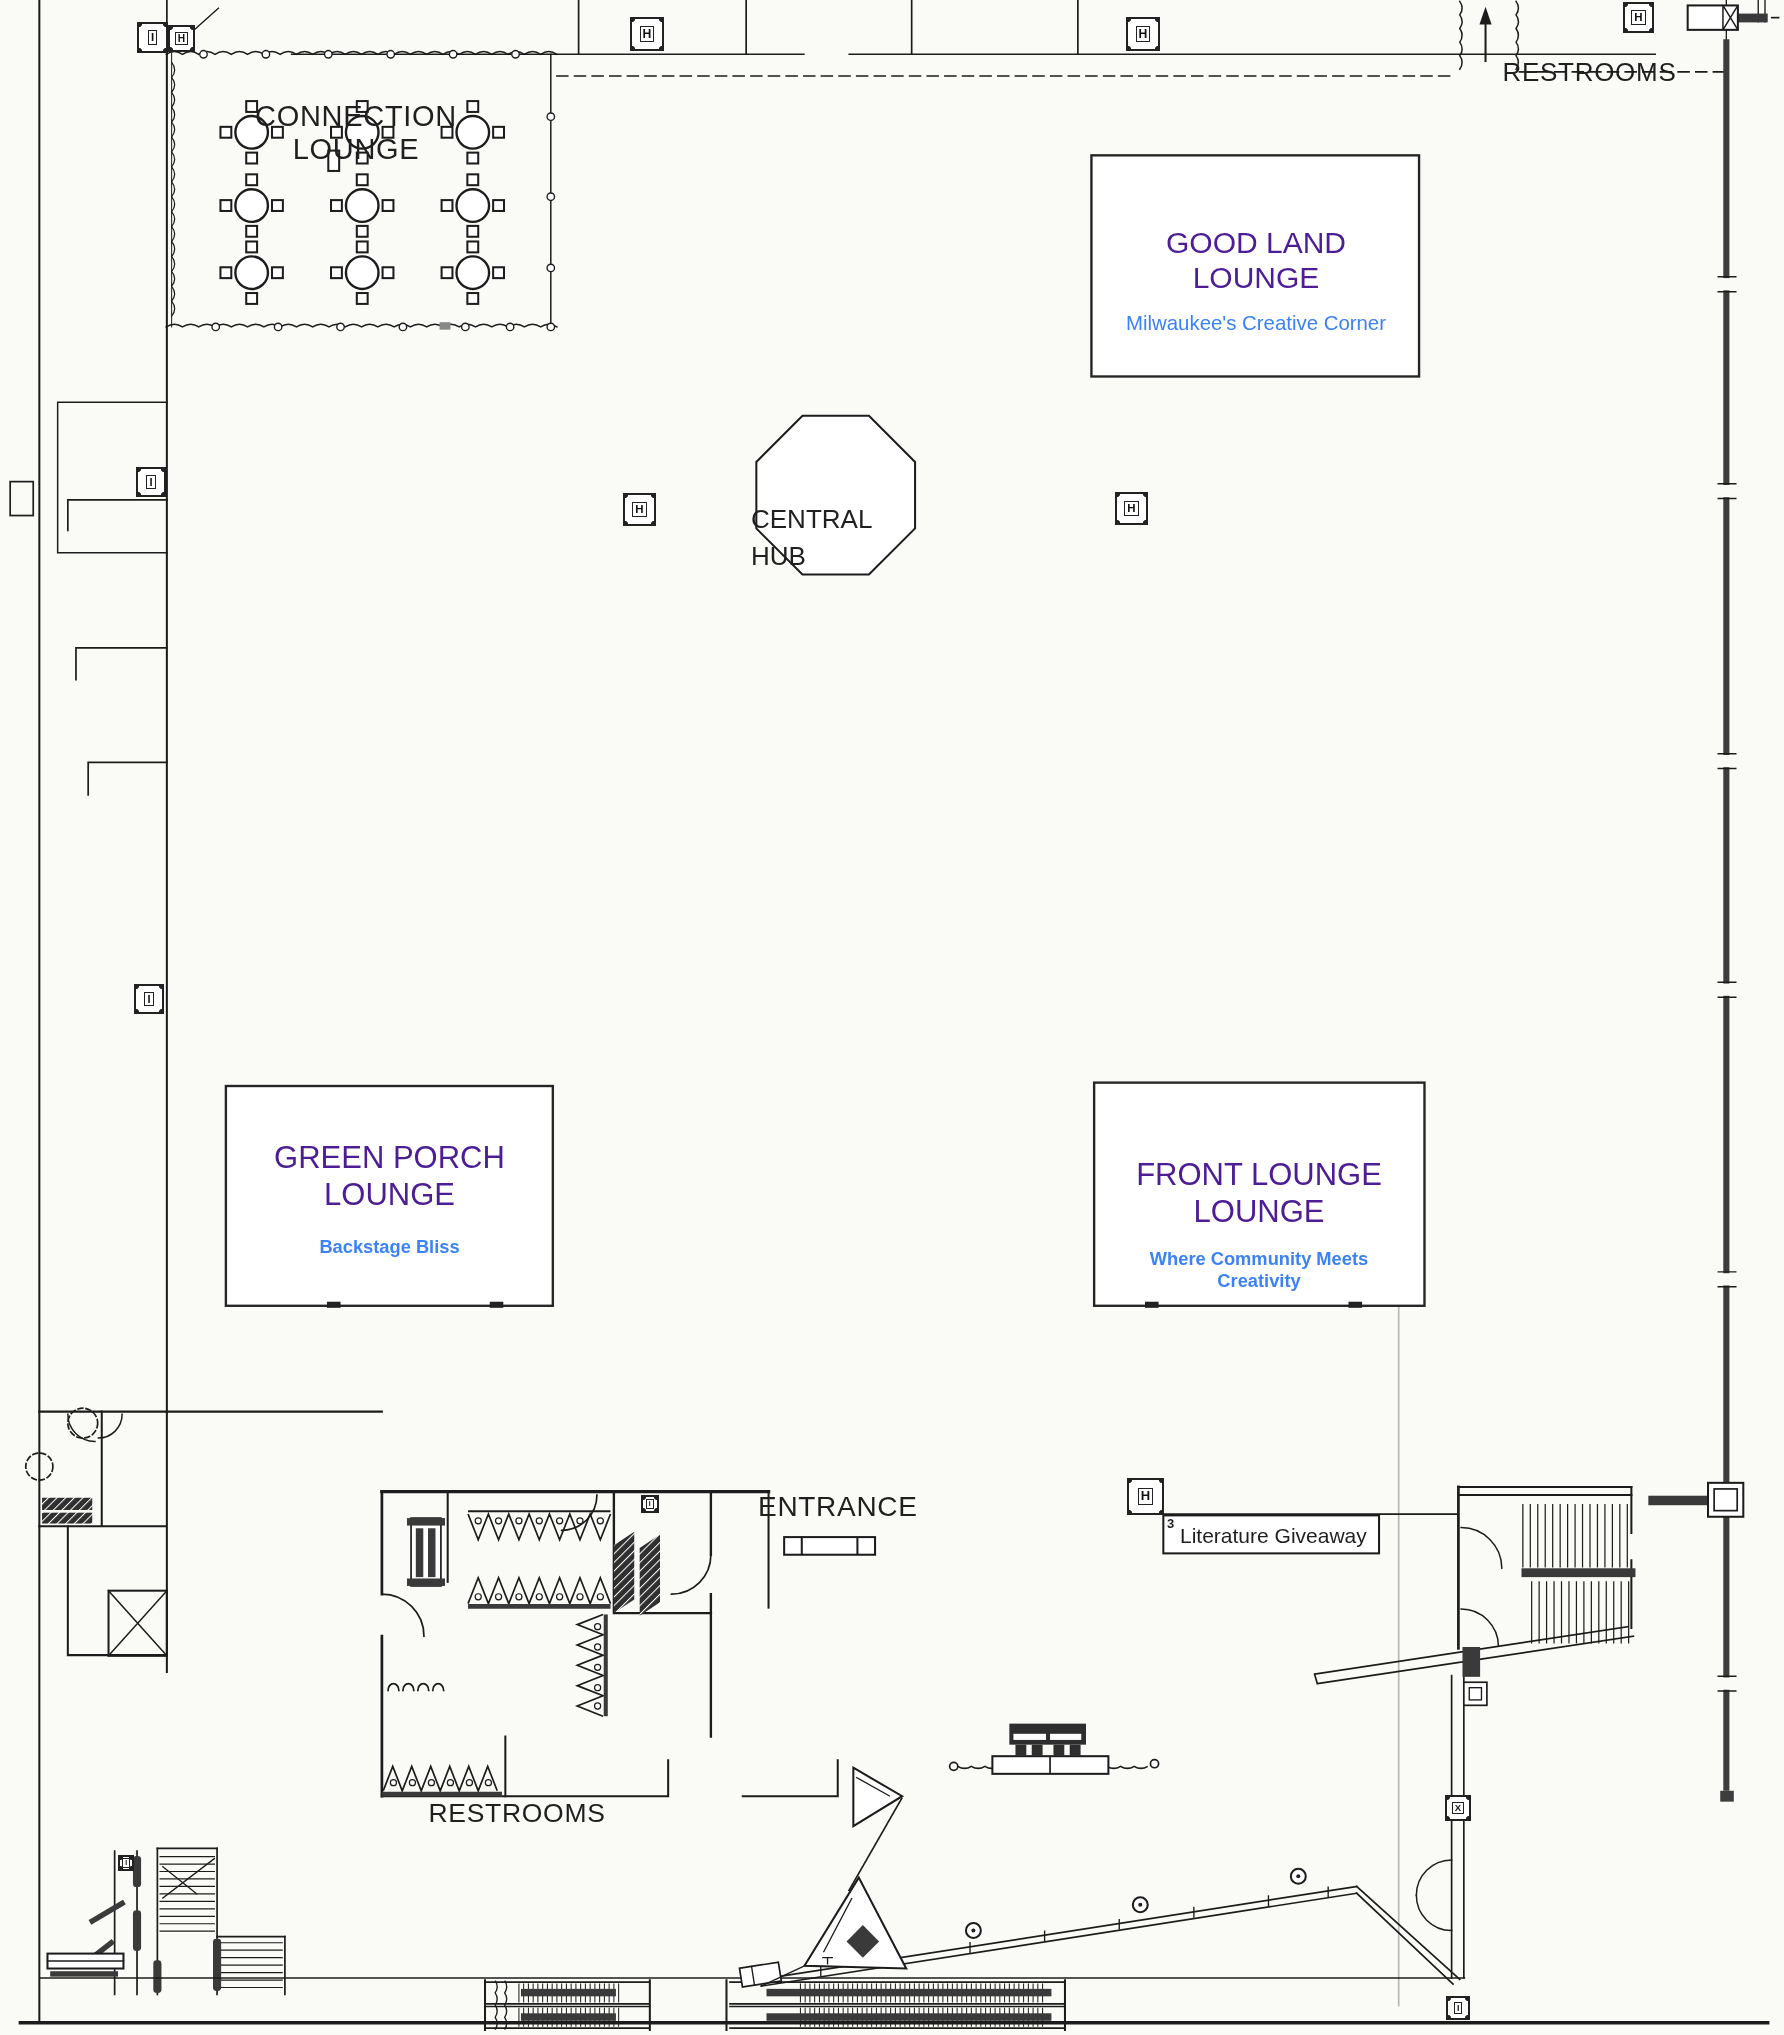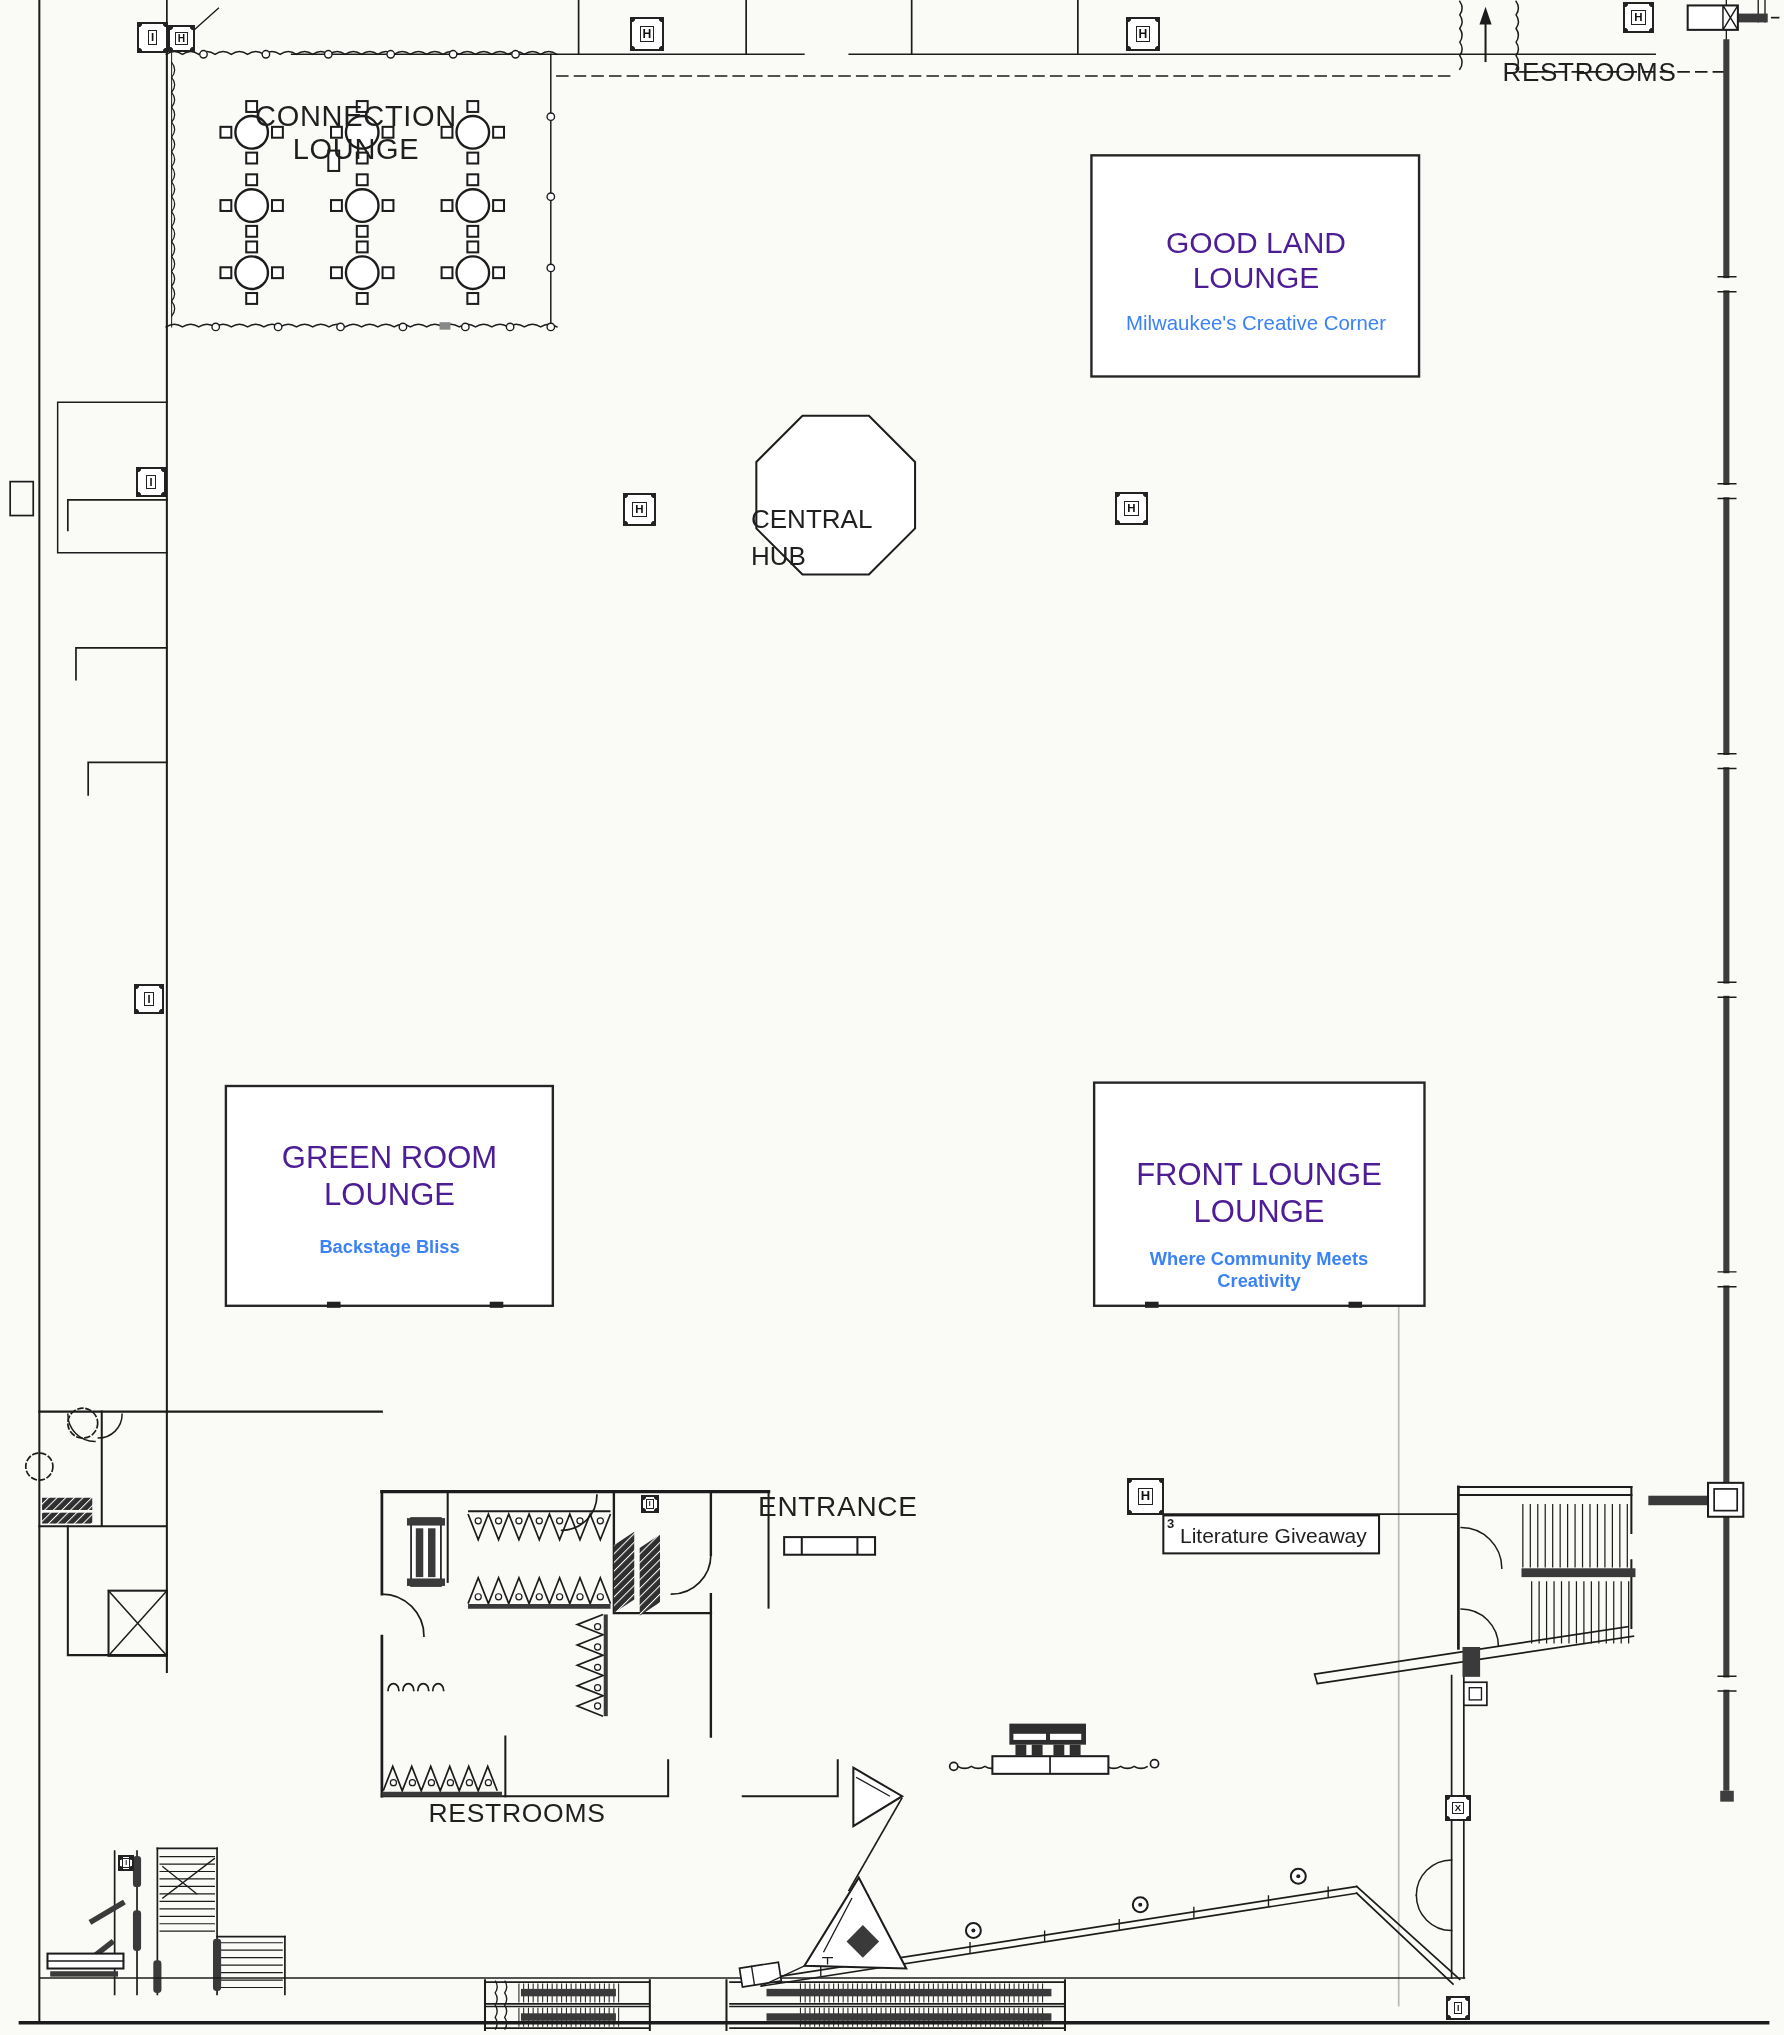--- a/index.html
+++ b/index.html
@@ -349,21 +349,21 @@
 <div class="lbl" style="left:1092px;top:213px;width:328px;">
   <div class="room-title"><span>GOOD LAND</span><br><span>LOUNGE</span></div>
   <div class="room-sub" style="font-weight:400;font-size:20.4px;margin-top:4.1px;">Milwaukee's Creative Corner</div>
 </div>
 
 <div class="lbl" style="left:751px;top:465px;width:170px;font-size:26px;line-height:1.4;">
   <span>CENTRAL</span><br><span>HUB</span>
 </div>
 
 <div class="lbl" style="left:226px;top:1128px;width:327px;">
-  <div class="room-title" style="font-size:31px;"><span>GREEN ROOM</span><br><span>LOUNGE</span></div>
+  <div class="room-title" style="font-size:31px;"><span>GREEN PORCH</span><br><span>LOUNGE</span></div>
   <div class="room-sub" style="font-size:18.3px;margin-top:11px;">Backstage Bliss</div>
 </div>
 
 <div class="lbl" style="left:1094px;top:1145px;width:330px;">
   <div class="room-title" style="font-size:31px;"><span>FRONT LOUNGE</span><br><span>LOUNGE</span></div>
   <div class="room-sub" style="font-size:18.3px;margin-top:5.4px;width:244px;margin-left:43px;">Where Community Meets Creativity</div>
 </div>
 
 <div class="lbl caps" style="left:1486px;top:57px;width:207px;text-align:center;font-size:26px;">RESTROOMS</div>
 

